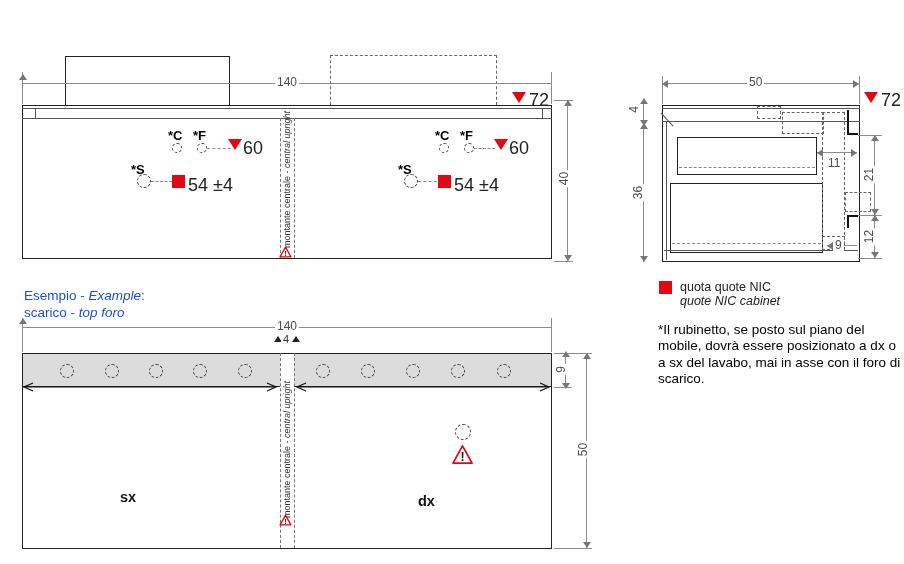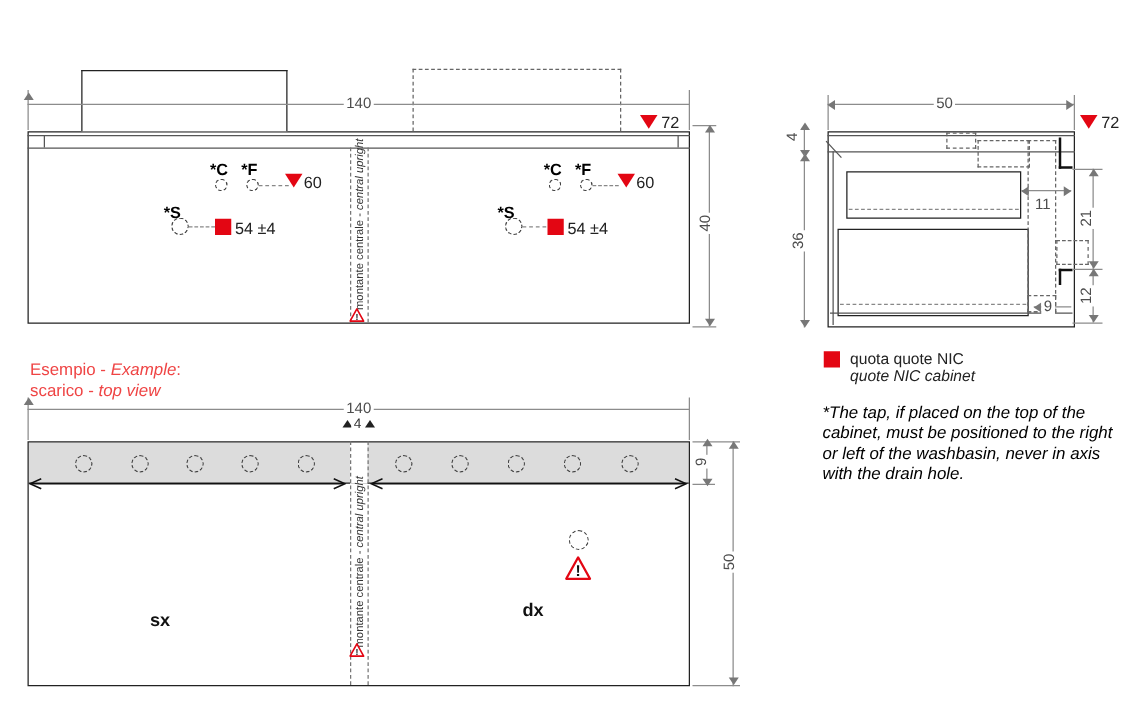--- a/index.html
+++ b/index.html
@@ -19,30 +19,30 @@
   .box{border:1.5px solid var(--line);background:#fff}
   .dbox{border:1.4px dashed #666;background:transparent}
   
   .dl{background:#fff;color:var(--dimtx);font-size:12px;line-height:13px;padding:0 2px;white-space:nowrap}
   .rot{transform:rotate(-90deg);transform-origin:center}
   
   .mk{font-size:13px;font-weight:bold;color:#000;white-space:nowrap}
   .hole{border:1.4px dashed #444;border-radius:50%;background:transparent}
   .redsq{background:var(--red)}
   .tri-dn{width:0;height:0;border-left:7px solid transparent;border-right:7px solid transparent;border-top:11px solid var(--red)}
-  .qty{font-size:13px;color:#222;white-space:nowrap}
+  .qty{font-size:18px;color:#222;white-space:nowrap}
   
   .ah{width:0;height:0;border:4px solid transparent}
   .ah-l{border-right:6px solid #777;border-left:0}
   .ah-r{border-left:6px solid #777;border-right:0}
   .ah-u{border-bottom:6px solid #777;border-top:0}
   .ah-d{border-top:6px solid #777;border-bottom:0}
   .ah-dark.ah-u{border-bottom-color:#222}
   .uplabel{font-size:9px;color:#333;white-space:nowrap;text-align:center}
-  .ttl{font-size:13.5px;color:#ef4444}
+  .ttl{font-size:13.5px;color:#1d4ed8}
   .note{font-size:13.5px;line-height:16.3px;color:#000}
   .strip{background:var(--gray)}
   .bold14{font-size:14.5px;font-weight:bold}
   svg{display:block}
 </style>
 </head>
 <body>
 
 <div class="canvas">
 
@@ -180,21 +180,21 @@
     <span class="abs redsq" style="left:659px;top:281px;width:13px;height:13px"></span>
     <span class="abs qty" style="left:680px;top:280px;font-size:12.5px">quota quote NIC</span>
     <span class="abs qty" style="left:680px;top:294px;font-size:12.5px;font-style:italic"><i>quote NIC cabinet</i></span>
   </div>
 
   <div>
     <div class="abs ttl" style="left:24px;top:288px">
       <span>Esempio - </span><i>Example</i><span>:</span>
     </div>
     <div class="abs ttl" style="left:24px;top:305px">
-      <span>scarico - </span><i>top view</i>
+      <span>scarico - </span><i>top foro</i>
     </div>
 
     <div class="abs dimv" style="left:22px;top:318px;height:34px"></div>
     <div class="abs dimv" style="left:551px;top:318px;height:34px"></div>
     <div class="abs dimh" style="left:22px;top:327px;width:530px"></div>
     <div class="abs ah ah-u" style="left:19px;top:318px"></div>
     <div class="abs dl" style="left:275px;top:320px">140</div>
 
     <div class="abs ah ah-dark ah-u" style="left:274px;top:336px"></div>
     <div class="abs ah ah-dark ah-u" style="left:292px;top:336px"></div>
@@ -237,21 +237,21 @@
       <span>montante centrale - </span><i>central upright</i>
     </div>
     <div class="abs" style="left:279px;top:514px;width:13px;height:12px">
       <svg viewBox="0 0 24 22" width="13" height="12">
           <path d="M12 2 L22 20 L2 20 Z" fill="#fff" stroke="#e30613" stroke-width="2.4" stroke-linejoin="round"></path>
           <text x="12" y="18" font-size="13" text-anchor="middle" fill="#111" font-weight="bold" font-family="Liberation Sans,sans-serif">!</text>
         </svg>
     </div>
 
     <span class="abs bold14" style="left:120px;top:489px">sx</span>
-    <span class="abs bold14" style="left:418px;top:481px">dx</span>
+    <span class="abs bold14" style="left:418px;top:493px">dx</span>
 
     <span class="abs hole" style="left:455px;top:424px;width:16px;height:16px"></span>
     <div class="abs" style="left:451px;top:444px;width:23px;height:21px">
       <svg viewBox="0 0 24 22" width="23" height="21">
           <path d="M12 2 L22 20 L2 20 Z" fill="#fff" stroke="#e30613" stroke-width="1.8" stroke-linejoin="round"></path>
           <text x="12" y="18" font-size="13" text-anchor="middle" fill="#111" font-weight="bold" font-family="Liberation Sans,sans-serif">!</text>
         </svg>
     </div>
 
     <div class="abs dimh" style="left:554px;top:353px;width:18px"></div>
@@ -263,16 +263,16 @@
 
     <div class="abs dimh" style="left:572px;top:353px;width:20px"></div>
     <div class="abs dimh" style="left:554px;top:548px;width:38px"></div>
     <div class="abs dimv" style="left:586px;top:353px;height:196px"></div>
     <div class="abs ah ah-u" style="left:583px;top:353px"></div>
     <div class="abs ah ah-d" style="left:583px;top:542px"></div>
     <div class="abs dl rot" style="left:575px;top:443px">50</div>
   </div>
 
   <div class="abs note" style="left:658px;top:322px;width:246px">
-    <div style="font-style:italic"><span>*The tap, if placed on the top of the cabinet, must be positioned to the right or left of the washbasin, never in axis with the drain hole.</span></div>
+    <div>*Il rubinetto, se posto sul piano del mobile, dovrà essere posizionato a dx o a sx del lavabo, mai in asse con il foro di scarico.</div>
   </div>
 
 </div>
 
 </body></html>

